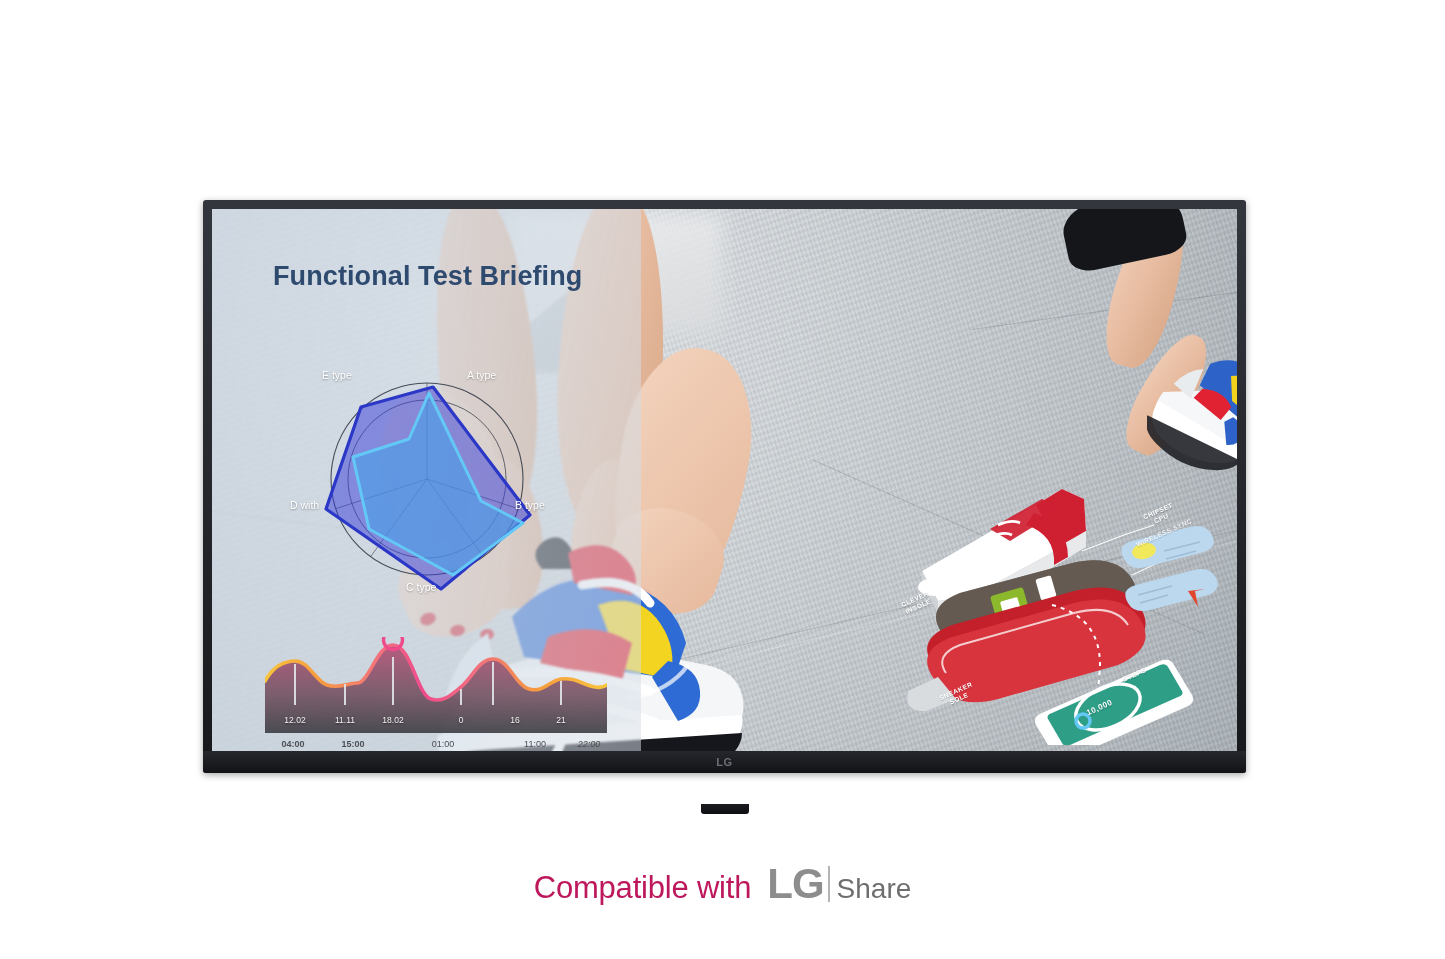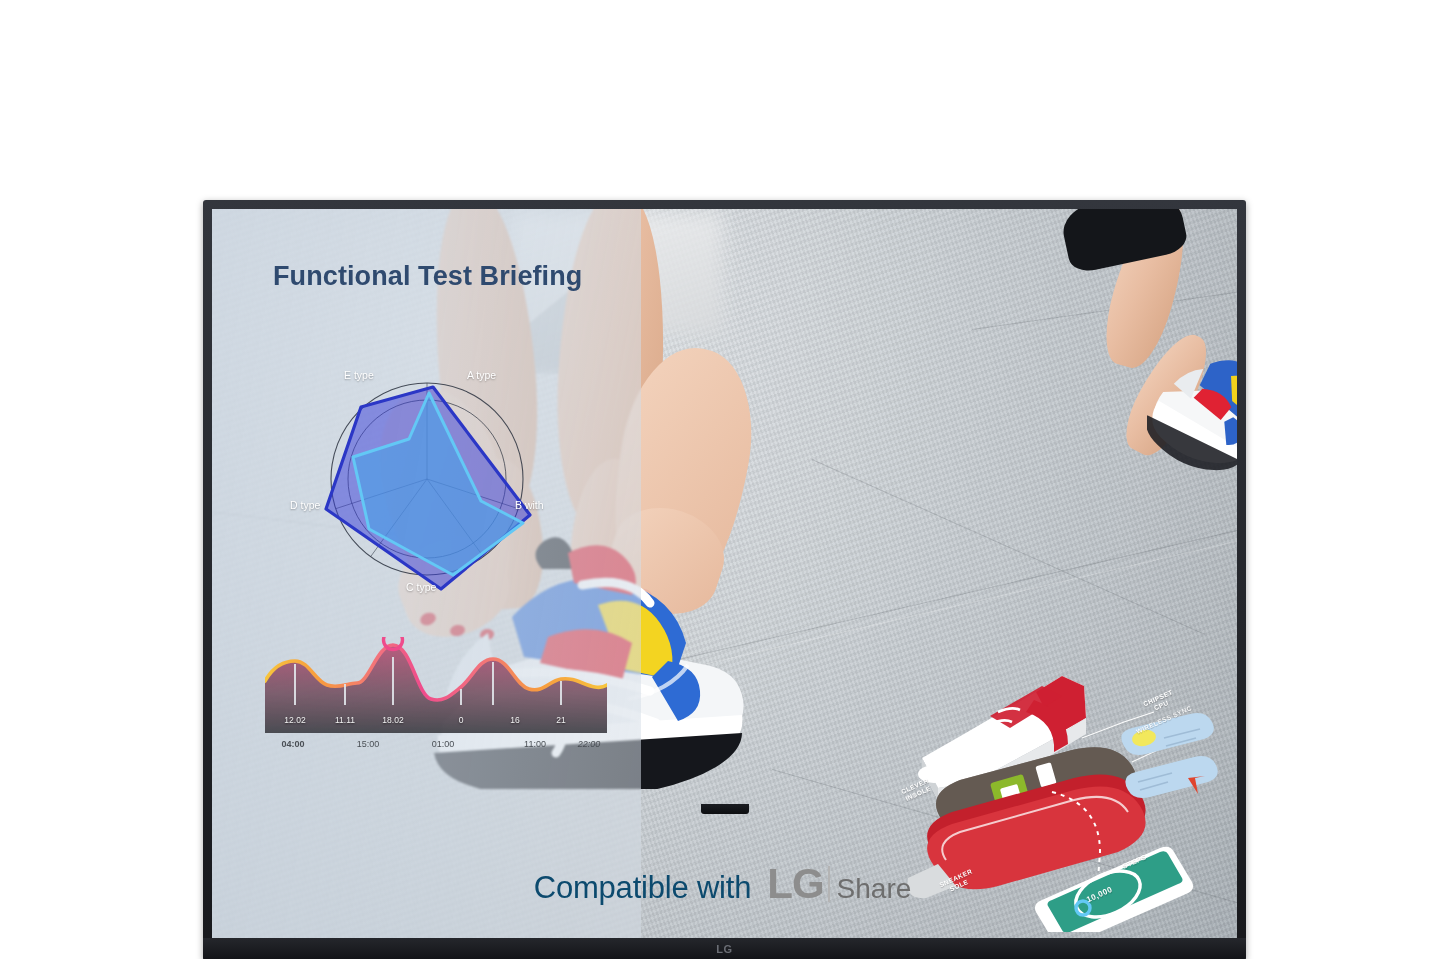--- a/index.html
+++ b/index.html
@@ -6,21 +6,21 @@
   html,body{
     width:1445px; height:959px;
     background:#ffffff;
     font-family:"Liberation Sans", sans-serif;
     overflow:hidden;
   }
   .stage{ position:relative; width:1445px; height:959px; background:#fff; }
 
   
   .tv{
-    position:absolute; left:203px; top:200px; width:1043px; height:760px;
+    position:absolute; left:203px; top:200px; width:1043px; height:573px;
   }
   .tv-frame{
     position:absolute; inset:0;
     background:linear-gradient(180deg,#33363d 0%,#24262b 55%,#17181c 100%);
     border-radius:3px;
     box-shadow:0 2px 7px rgba(0,0,0,.35);
   }
   .tv-bottom-bar{
     position:absolute; left:0; right:0; bottom:0; height:22px;
     background:linear-gradient(180deg,#25272c 0%,#121317 100%);
@@ -113,21 +113,21 @@
     position:absolute; font-size:6.5px; font-weight:bold; color:#ffffff;
     letter-spacing:.5px; line-height:1.25; white-space:pre; text-align:center;
     text-shadow:0 1px 1px rgba(0,0,0,.25);
   }
 
   
   .brand{
     position:absolute; left:0; right:0; top:860px;
     display:flex; align-items:baseline; justify-content:center; gap:0;
   }
-  .brand-compat{ font-size:31px; color:#0c4a6e; font-weight:400; letter-spacing:-.2px;text-align:center; }
+  .brand-compat{ font-size:31px; color:#be185d; font-weight:400; letter-spacing:-.2px;text-align:center; }
   .brand-lg{ font-size:42px; color:#8d8d8d; font-weight:bold; letter-spacing:-1px; margin-left:16px; }
   .brand-oq{ font-size:42px; color:#c4122f; font-weight:bold; letter-spacing:-1.6px; margin-left:14px; }
   .brand-sep{
     display:inline-block; width:2px; height:36px; background:#b4b4b4;
     margin:0 7px 0 4px; position:relative; top:4px;
   }
   .brand-share{ font-size:28px; color:#6e6e6e; font-weight:400; }
 </style>
 </head>
 <body>
@@ -216,24 +216,24 @@
               <line x1="0" y1="0" x2="56.4" y2="77.7" stroke="#2c3340" stroke-width="1" opacity=".55"></line>
               <line x1="0" y1="0" x2="-56.4" y2="77.7" stroke="#2c3340" stroke-width="1" opacity=".55"></line>
               <line x1="0" y1="0" x2="-91.3" y2="29.7" stroke="#2c3340" stroke-width="1" opacity=".55"></line>
 
               <polygon points="6,-92 103,36 14,110 -101,30 -66,-72" fill="#3b42d8" fill-opacity=".52" stroke="#2b37c6" stroke-width="3.2" stroke-linejoin="round"></polygon>
 
               <polygon points="2,-86 54,22 96,44 26,96 -58,50 -74,-22 -18,-40" fill="#4b9fe6" fill-opacity=".62" stroke="#63c8f5" stroke-width="3" stroke-linejoin="round"></polygon>
             </g>
           </svg>
           <span class="radar-label" style="left:167px; top:10px;">A type</span>
-          <span class="radar-label" style="left:215px; top:140px;">B with</span>
+          <span class="radar-label" style="left:215px; top:140px;">B type</span>
           <span class="radar-label" style="left:106px; top:222px;">C type</span>
-          <span class="radar-label" style="left:-10px; top:140px;">D type</span>
-          <span class="radar-label" style="left:22px; top:10px;margin-left:22px;">E type</span>
+          <span class="radar-label" style="left:-10px; top:140px;">D with</span>
+          <span class="radar-label" style="left:22px; top:10px;">E type</span>
         </div>
 
         <div class="areawrap">
           <svg width="342" height="96" viewBox="0 0 342 96">
             <defs>
               <linearGradient id="fillg" x1="0" y1="0" x2="0" y2="1">
                 <stop offset="0%" stop-color="#b2486d" stop-opacity=".85"></stop>
                 <stop offset="55%" stop-color="#6b4455" stop-opacity=".82"></stop>
                 <stop offset="100%" stop-color="#3b3c42" stop-opacity=".9"></stop>
               </linearGradient>
@@ -265,21 +265,21 @@
             <circle cx="128" cy="3" r="9.5" fill="none" stroke="#ef4b8b" stroke-width="3.4"></circle>
           </svg>
           <span class="tick-val" style="left:30px; top:78px;">12.02</span>
           <span class="tick-val" style="left:80px; top:78px;">11.11</span>
           <span class="tick-val" style="left:128px; top:78px;">18.02</span>
           <span class="tick-val" style="left:196px; top:78px;">0</span>
           <span class="tick-val" style="left:228px; top:78px;margin-left:22px;">16</span>
           <span class="tick-val" style="left:296px; top:78px;">21</span>
 
           <span class="tick-time" style="left:28px; top:102px;font-weight:bold;">04:00</span>
-          <span class="tick-time" style="left:103px; top:102px;">15:00</span>
+          <span class="tick-time" style="left:88px; top:102px;font-weight:bold;">15:00</span>
           <span class="tick-time" style="left:178px; top:102px;">01:00</span>
           <span class="tick-time" style="left:253px; top:102px;margin-left:17px;">11:00</span>
           <span class="tick-time" style="left:324px; top:102px;font-style:italic;">22:00</span>
         </div>
       </div>
 
       <div class="info">
         <svg width="345" height="290" viewBox="0 0 345 290">
 
           <path d="M196 96 L238 80 L268 70" stroke="#ffffff" stroke-width="1.2" fill="none" opacity=".95"></path>

